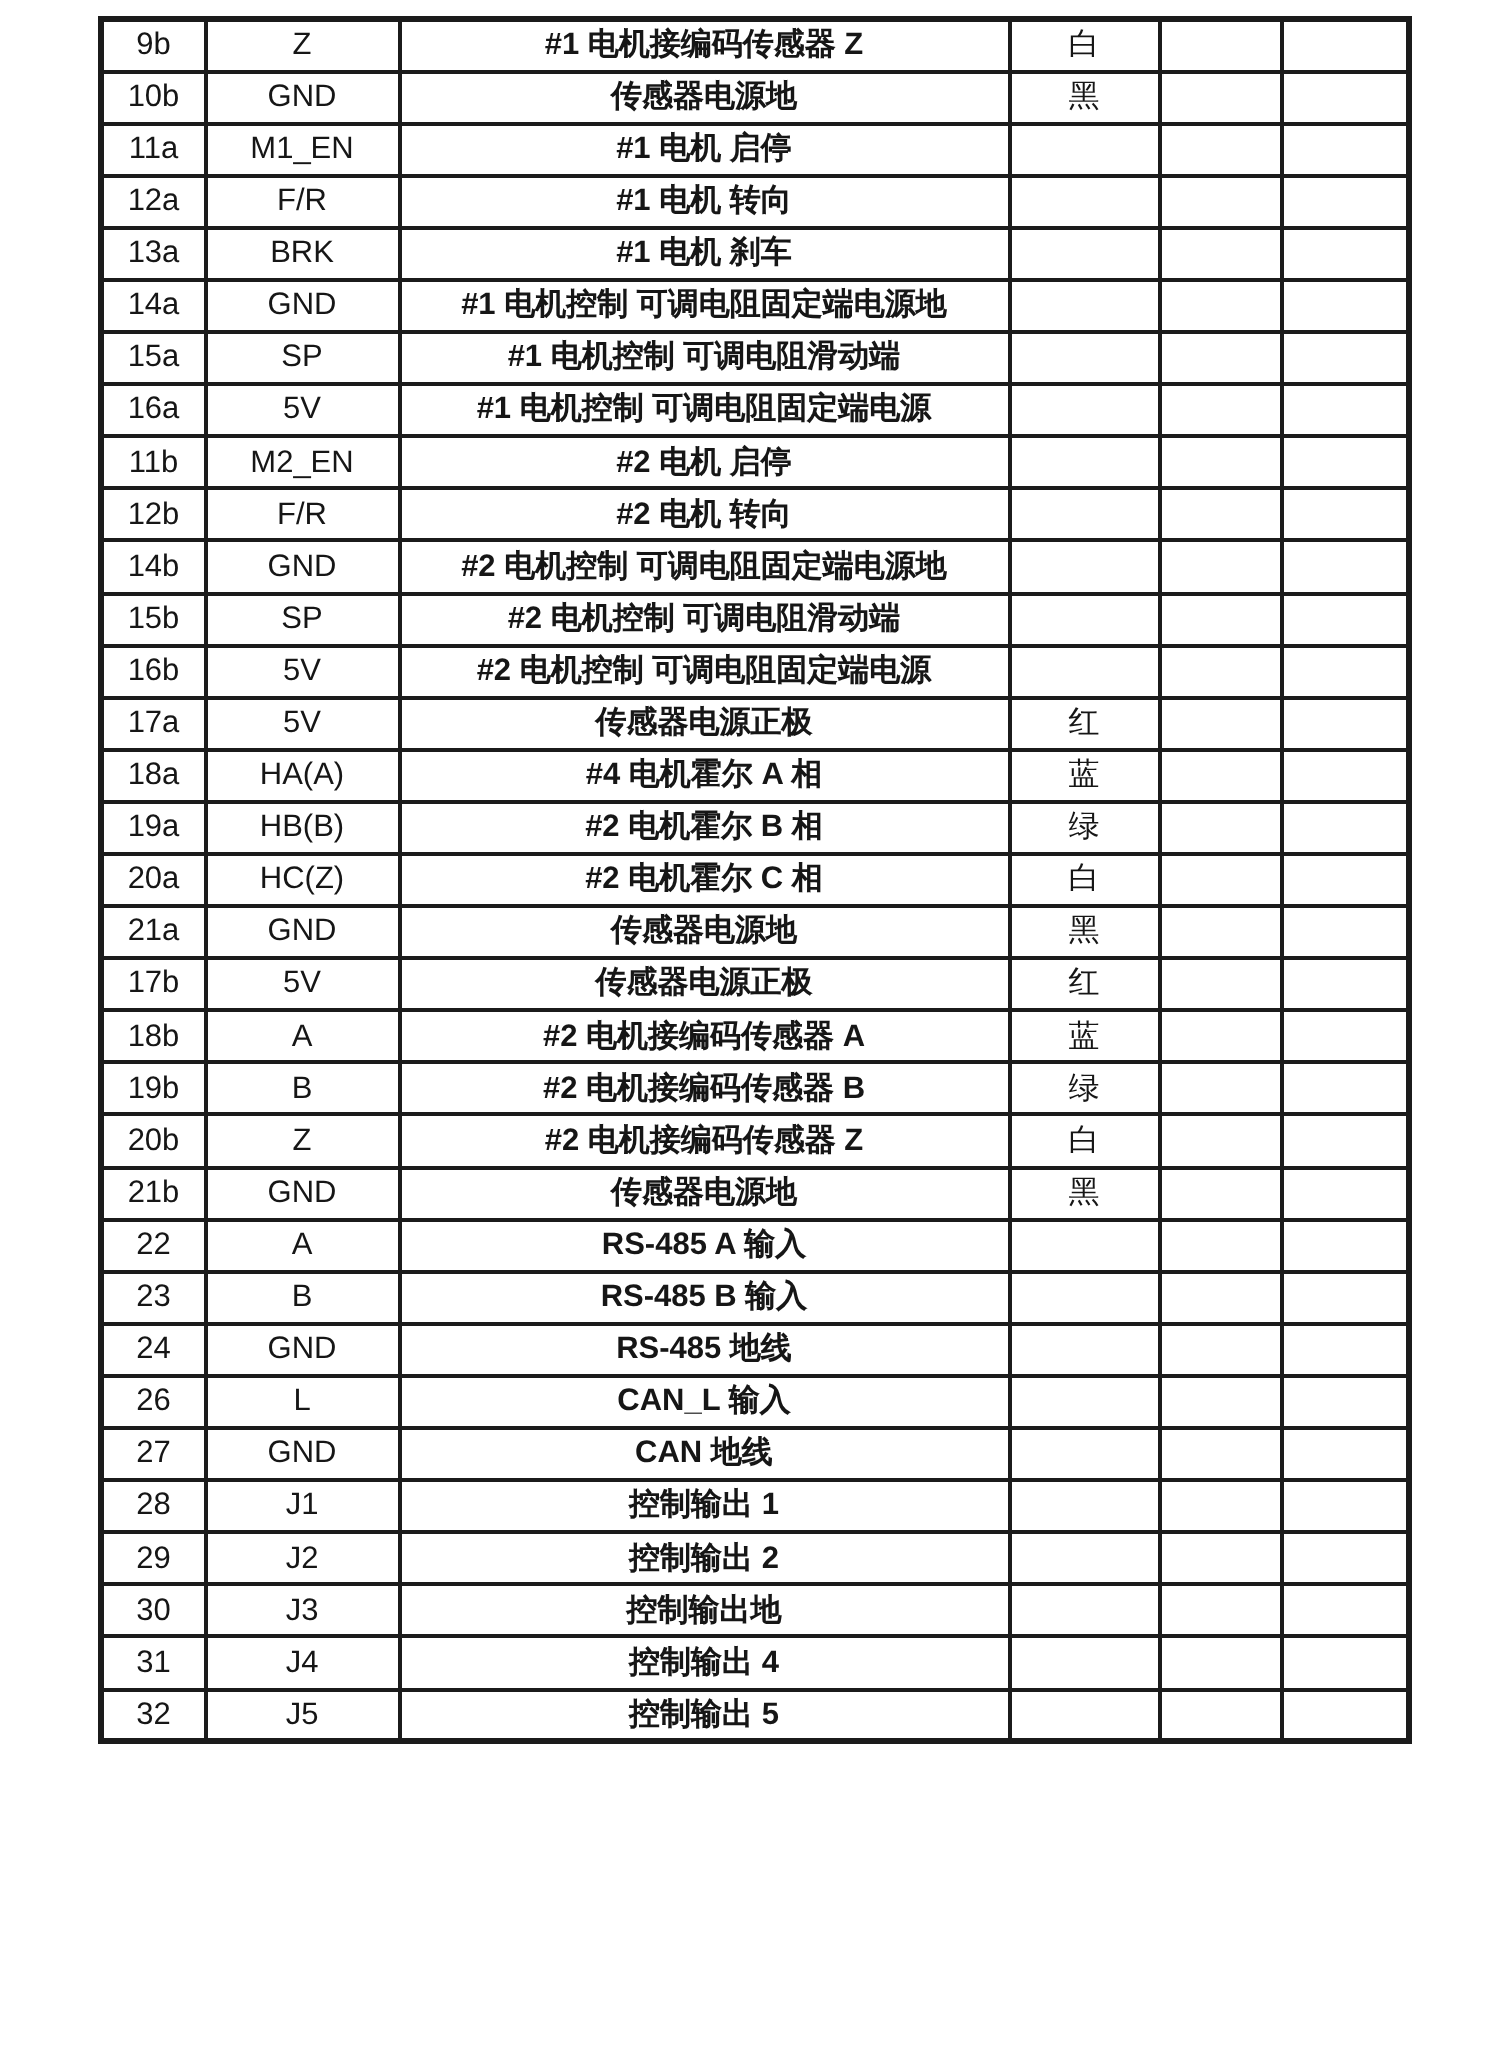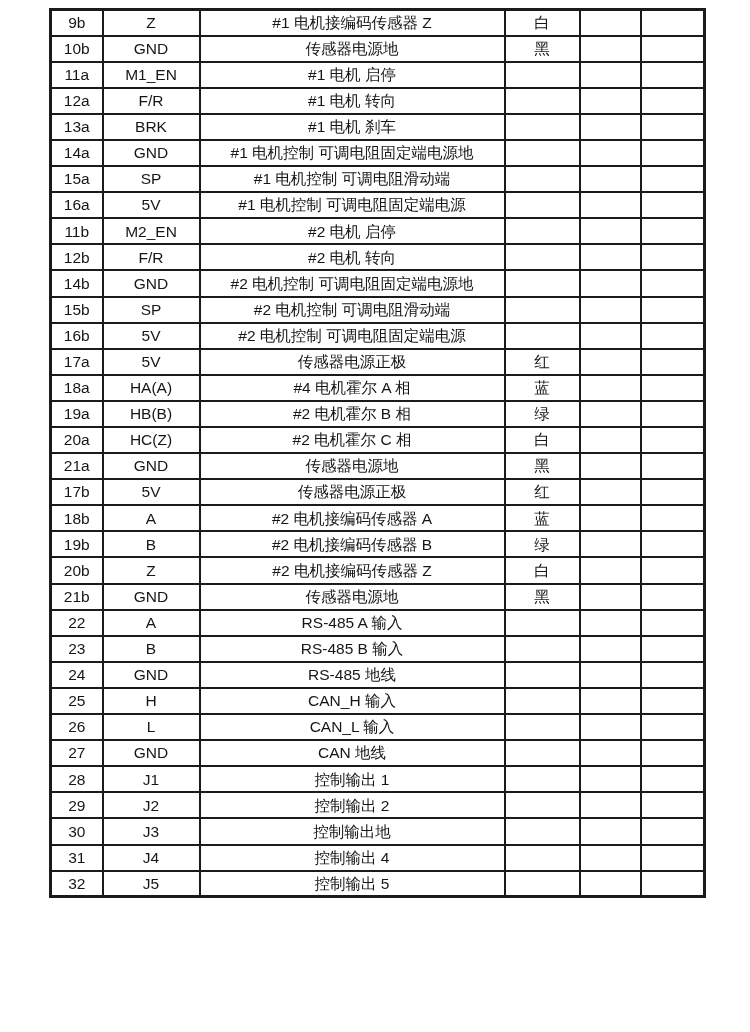--- a/index.html
+++ b/index.html
@@ -30,21 +30,21 @@
     padding: 0 2px;
     text-align: center;
     vertical-align: middle;
     font-size: 15.5px;
     line-height: 1;
     white-space: nowrap;
     overflow: hidden;
   }
   .col-pin    { width: 52px; }
   .col-signal { width: 97px; }
-  .col-desc   { width: 305px; }
+  .col-desc   { width: 305px; font-weight: bold; }
   .col-color  { width: 75px; }
   .col-extra1 { width: 61px; }
   .col-extra2 { width: 64px; }
 </style>
 </head>
 <body>
 
 <div class="pin-table-wrap">
   <table class="pin-table">
     <colgroup>
@@ -258,28 +258,20 @@
         </tr>
         <tr>
           <td class="col-pin">24</td>
           <td class="col-signal">GND</td>
           <td class="col-desc">RS-485 地线</td>
           <td class="col-color"></td>
           <td class="col-extra1"></td>
           <td class="col-extra2"></td>
         </tr>
         <tr>
-          <td class="col-pin">25</td>
-          <td class="col-signal">H</td>
-          <td class="col-desc">CAN_H 输入</td>
-          <td class="col-color"></td>
-          <td class="col-extra1"></td>
-          <td class="col-extra2"></td>
-        </tr>
-        <tr>
           <td class="col-pin">26</td>
           <td class="col-signal">L</td>
           <td class="col-desc">CAN_L 输入</td>
           <td class="col-color"></td>
           <td class="col-extra1"></td>
           <td class="col-extra2"></td>
         </tr>
         <tr>
           <td class="col-pin">27</td>
           <td class="col-signal">GND</td>

